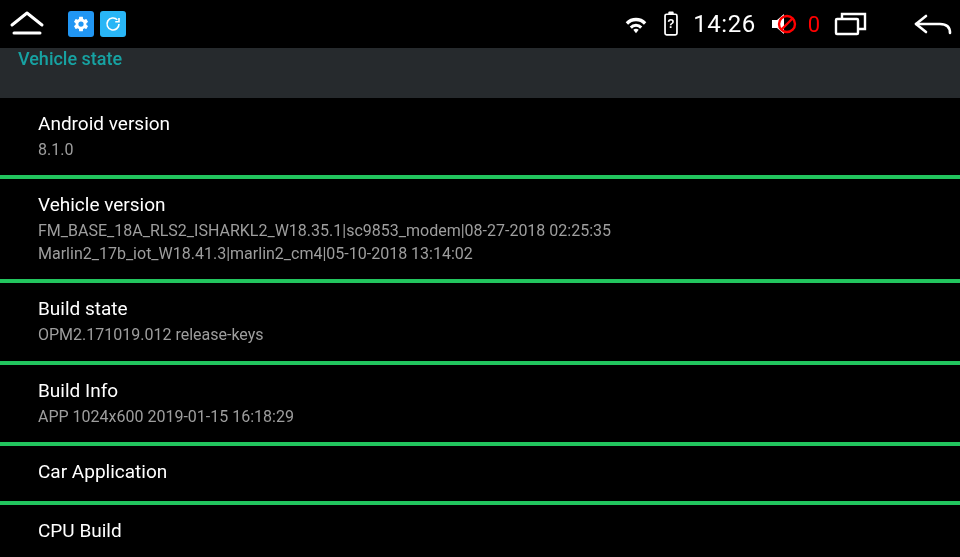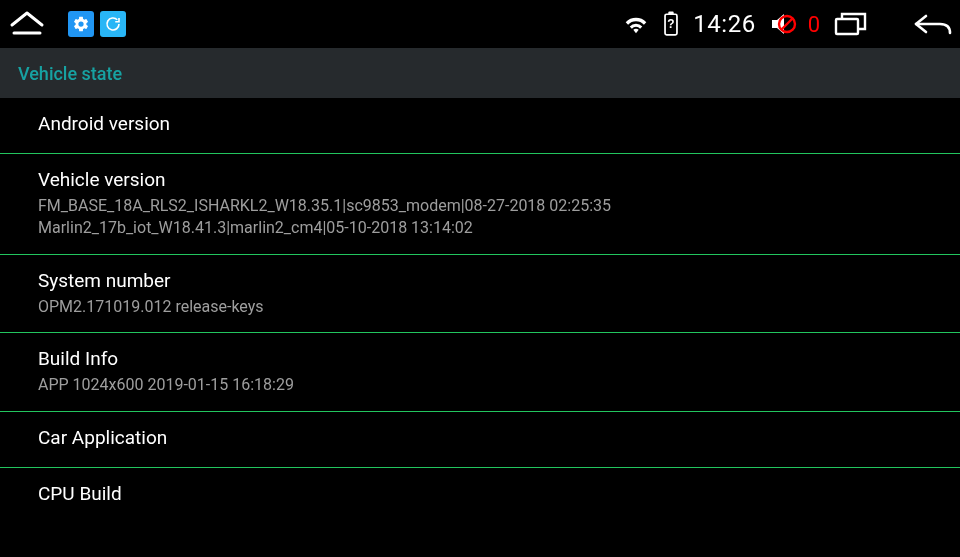--- a/index.html
+++ b/index.html
@@ -28,34 +28,33 @@
     width: 26px; height: 26px;
     display: inline-flex; align-items: center; justify-content: center;
     border-radius: 3px;
   }
   .gear-btn { background: #2196f3; }
   .refresh-btn { background: #29b6f6; }
   .header {
     height: 50px;
     background: #262a2d;
     display: flex;
-    align-items: center;
     padding: 0 18px;
   }
   .header-title {
     color: #17a2a2;
     font-size: 18px;
     font-weight: 500;
   }
   .list {
     background: #000;
   }
   .list-item {
     padding: 14px 38px 14px 38px;
-    border-bottom: 1px solid #22c55e;
+    border-bottom: 4px solid #22c55e;
   }
   .item-title {
     color: #fff;
     font-size: 19px;
     margin-bottom: 4px;
   }
   .item-sub {
     color: #9e9e9e;
     font-size: 16px;
     line-height: 1.4;
@@ -127,28 +126,29 @@
   </div>
 </div>
 
 <div class="header">
   <span class="header-title">Vehicle state</span>
 </div>
 
 <div class="list">
   <div class="list-item">
     <div class="item-title">Android version</div>
+    <div class="item-sub">8.1.0</div>
   </div>
   <div class="list-item">
     <div class="item-title">Vehicle version</div>
     <div class="item-sub">FM_BASE_18A_RLS2_ISHARKL2_W18.35.1|sc9853_modem|08-27-2018 02:25:35
 Marlin2_17b_iot_W18.41.3|marlin2_cm4|05-10-2018 13:14:02</div>
   </div>
   <div class="list-item">
-    <div class="item-title">System number</div>
+    <div class="item-title">Build state</div>
     <div class="item-sub">OPM2.171019.012 release-keys</div>
   </div>
   <div class="list-item">
     <div class="item-title">Build Info</div>
     <div class="item-sub">APP 1024x600 2019-01-15 16:18:29</div>
   </div>
   <div class="list-item">
     <div class="item-title">Car Application</div>
   </div>
   <div class="list-item" style="border-bottom:none;">

